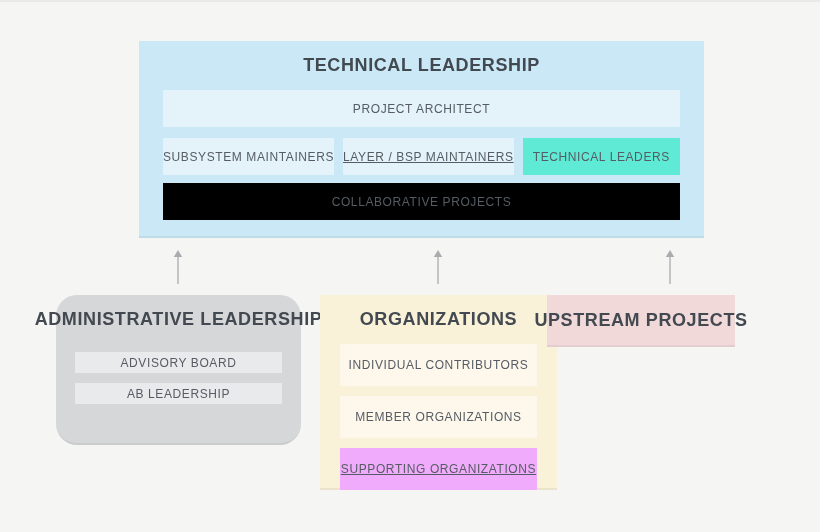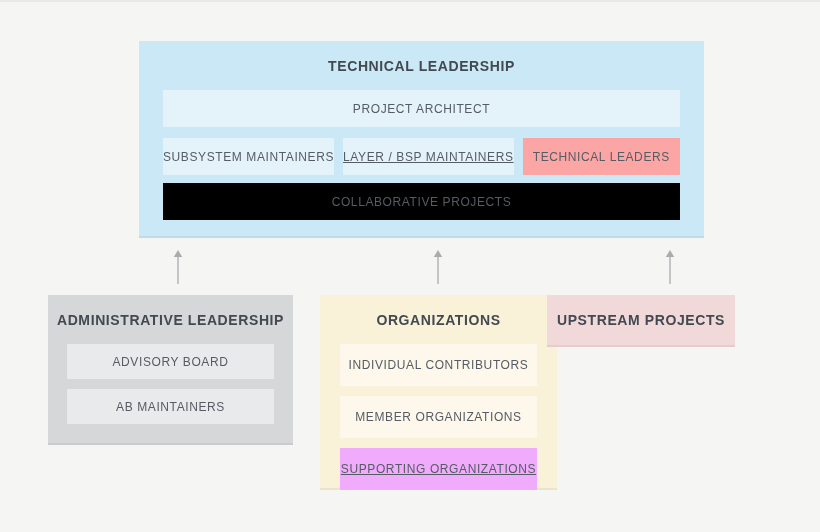--- a/index.html
+++ b/index.html
@@ -24,40 +24,40 @@
     position:absolute;left:0;top:0;width:820px;height:2px;
     background:#e9e9e8;
   }
   .panel{
     position:absolute;
     border-bottom:2px solid rgba(0,0,0,0.055);
   }
   .panel-title{
     display:flex;align-items:center;justify-content:center;
     height:49px;
-    font-size:14px;font-weight:bold;
+    font-size:18px;font-weight:bold;
     letter-spacing:0.6px;
     color:var(--title-color);
     white-space:nowrap;
   }
   .item{
     display:flex;align-items:center;justify-content:center;
     font-size:12px;
     letter-spacing:0.6px;
     color:var(--label-color);
     white-space:nowrap;
   }
   
   .tech-panel{left:139px;top:41px;width:565px;height:197px;}
   .tech-panel .item{height:37px;margin:0 24px 8px;}
   .tech-row{display:flex;gap:9px;margin:11px 24px 8px;}
   .tech-row .item{flex:1;margin:0;}
   
-  .admin-panel{left:48px;top:295px;width:245px;height:150px;}
-  .admin-panel .item{height:35px;margin:0 19px 10px;}
+  .admin-panel{left:56px;top:295px;width:245px;height:150px;border-radius:21px;}
+  .admin-panel .item{height:21px;margin:8px 19px 10px;}
   .contrib-panel{left:320px;top:295px;width:237px;height:195px;}
   .contrib-panel .item{height:42px;margin:0 20px 10px;}
   .upstream-panel{left:547px;top:295px;width:188px;height:52px;}
   .upstream-panel .panel-title{height:100%;}
   
   .arrow{
     position:absolute;top:250px;width:10px;height:34px;
   }
   .arrow svg{display:block;}
   .arrow-admin{left:173px;}
@@ -69,21 +69,21 @@
 
 <div class="stage">
   <div class="top-edge"></div>
 
   <div class="panel tech-panel" style="background-color: rgb(203, 232, 246);">
     <div class="panel-title">TECHNICAL LEADERSHIP</div>
     <div class="item" style="background-color: rgb(228, 242, 250);">PROJECT ARCHITECT</div>
     <div class="tech-row">
       <div class="item" style="background-color: rgb(228, 242, 250);">SUBSYSTEM MAINTAINERS</div>
       <div class="item" style="background-color: rgb(228, 242, 250); text-decoration: underline;">LAYER / BSP MAINTAINERS</div>
-      <div class="item" style="background-color: #fca5a5;">TECHNICAL LEADERS</div>
+      <div class="item" style="background-color: #5eead4;">TECHNICAL LEADERS</div>
     </div>
     <div class="item" style="background-color: #000000;">COLLABORATIVE PROJECTS</div>
   </div>
 
   <div class="arrow arrow-admin" style="color: rgb(169, 171, 174);">
     <svg width="10" height="34" viewBox="0 0 10 34">
       <path d="M5 0 L9.2 7 L0.8 7 Z" fill="currentColor"></path>
       <line x1="5" y1="5" x2="5" y2="34" stroke="currentColor" stroke-width="1.3"></line>
     </svg>
   </div>
@@ -96,21 +96,21 @@
   <div class="arrow arrow-upstream" style="color: rgb(169, 171, 174);">
     <svg width="10" height="34" viewBox="0 0 10 34">
       <path d="M5 0 L9.2 7 L0.8 7 Z" fill="currentColor"></path>
       <line x1="5" y1="5" x2="5" y2="34" stroke="currentColor" stroke-width="1.3"></line>
     </svg>
   </div>
 
   <div class="panel admin-panel" style="background-color: rgb(214, 215, 217);">
     <div class="panel-title">ADMINISTRATIVE LEADERSHIP</div>
     <div class="item" style="background-color: rgb(233, 234, 236);">ADVISORY BOARD</div>
-    <div class="item" style="background-color: rgb(233, 234, 236);">AB MAINTAINERS</div>
+    <div class="item" style="background-color: rgb(233, 234, 236);">AB LEADERSHIP</div>
   </div>
 
   <div class="panel contrib-panel" style="background-color: rgb(250, 241, 217);">
     <div class="panel-title">ORGANIZATIONS</div>
     <div class="item" style="background-color: rgb(253, 248, 235);">INDIVIDUAL CONTRIBUTORS</div>
     <div class="item" style="background-color: rgb(253, 248, 235);">MEMBER ORGANIZATIONS</div>
     <div class="item" style="background-color: #f0abfc; text-decoration: underline;">SUPPORTING ORGANIZATIONS</div>
   </div>
 
   <div class="panel upstream-panel" style="background-color: rgb(241, 217, 218);">

